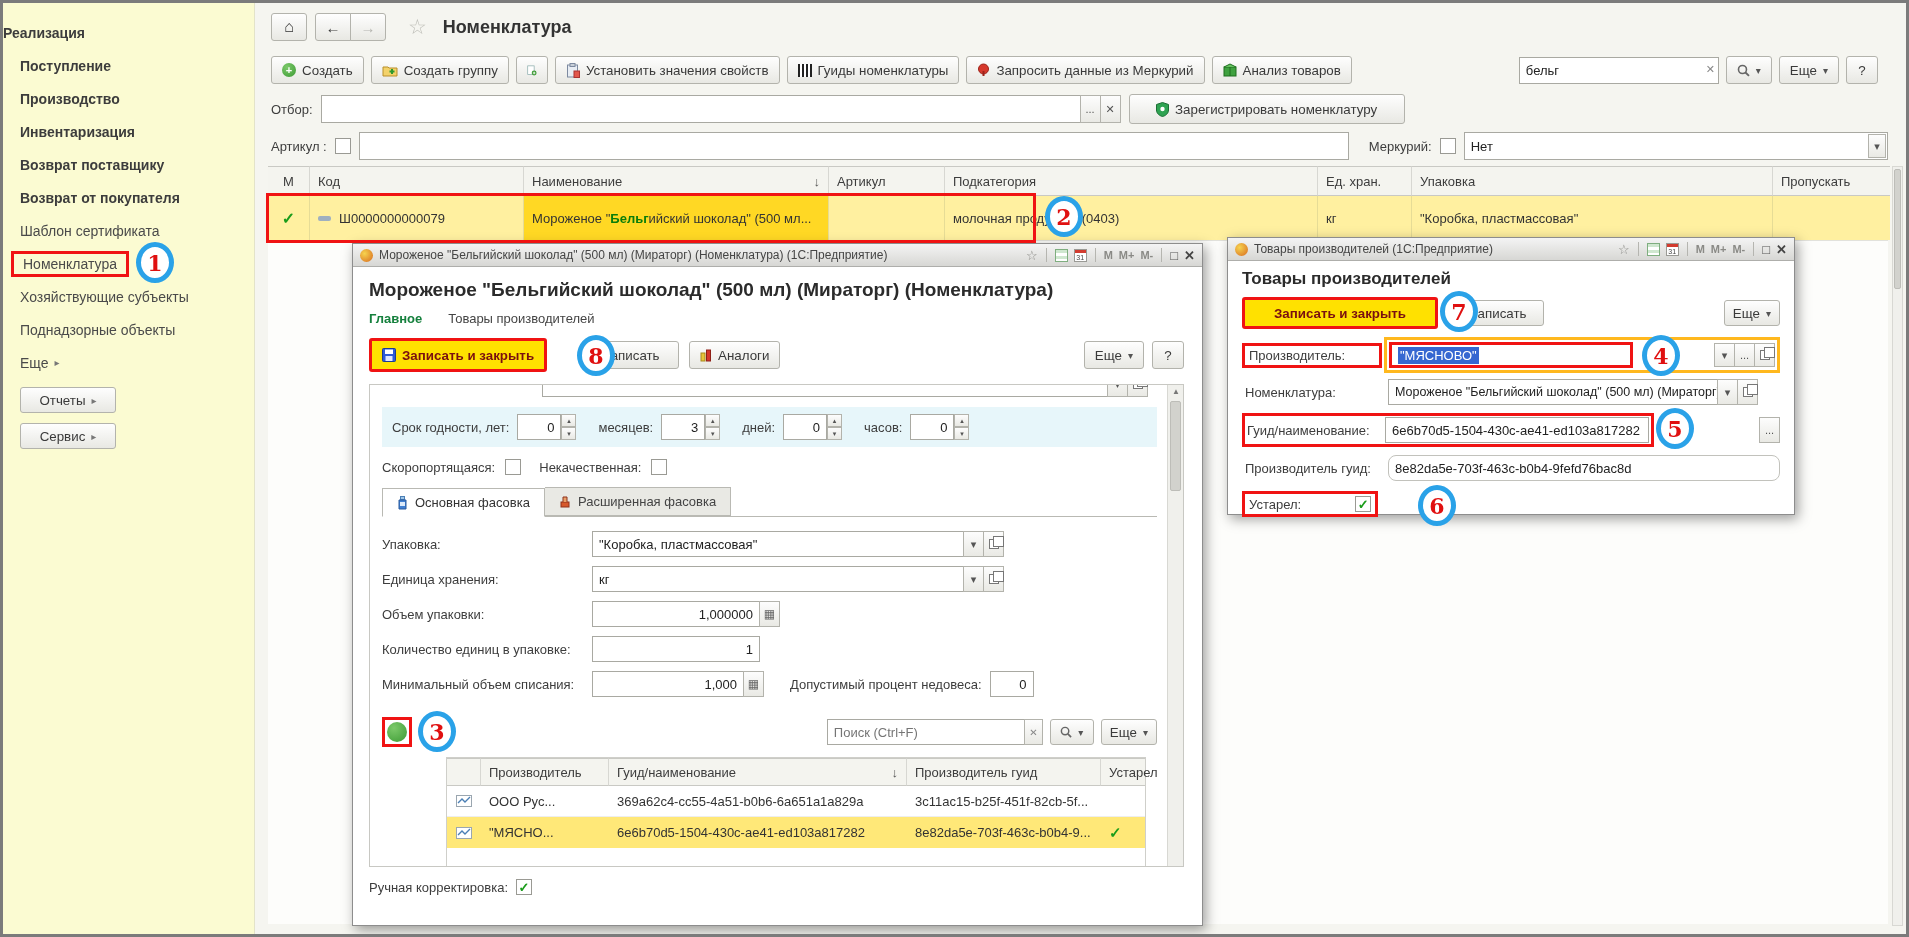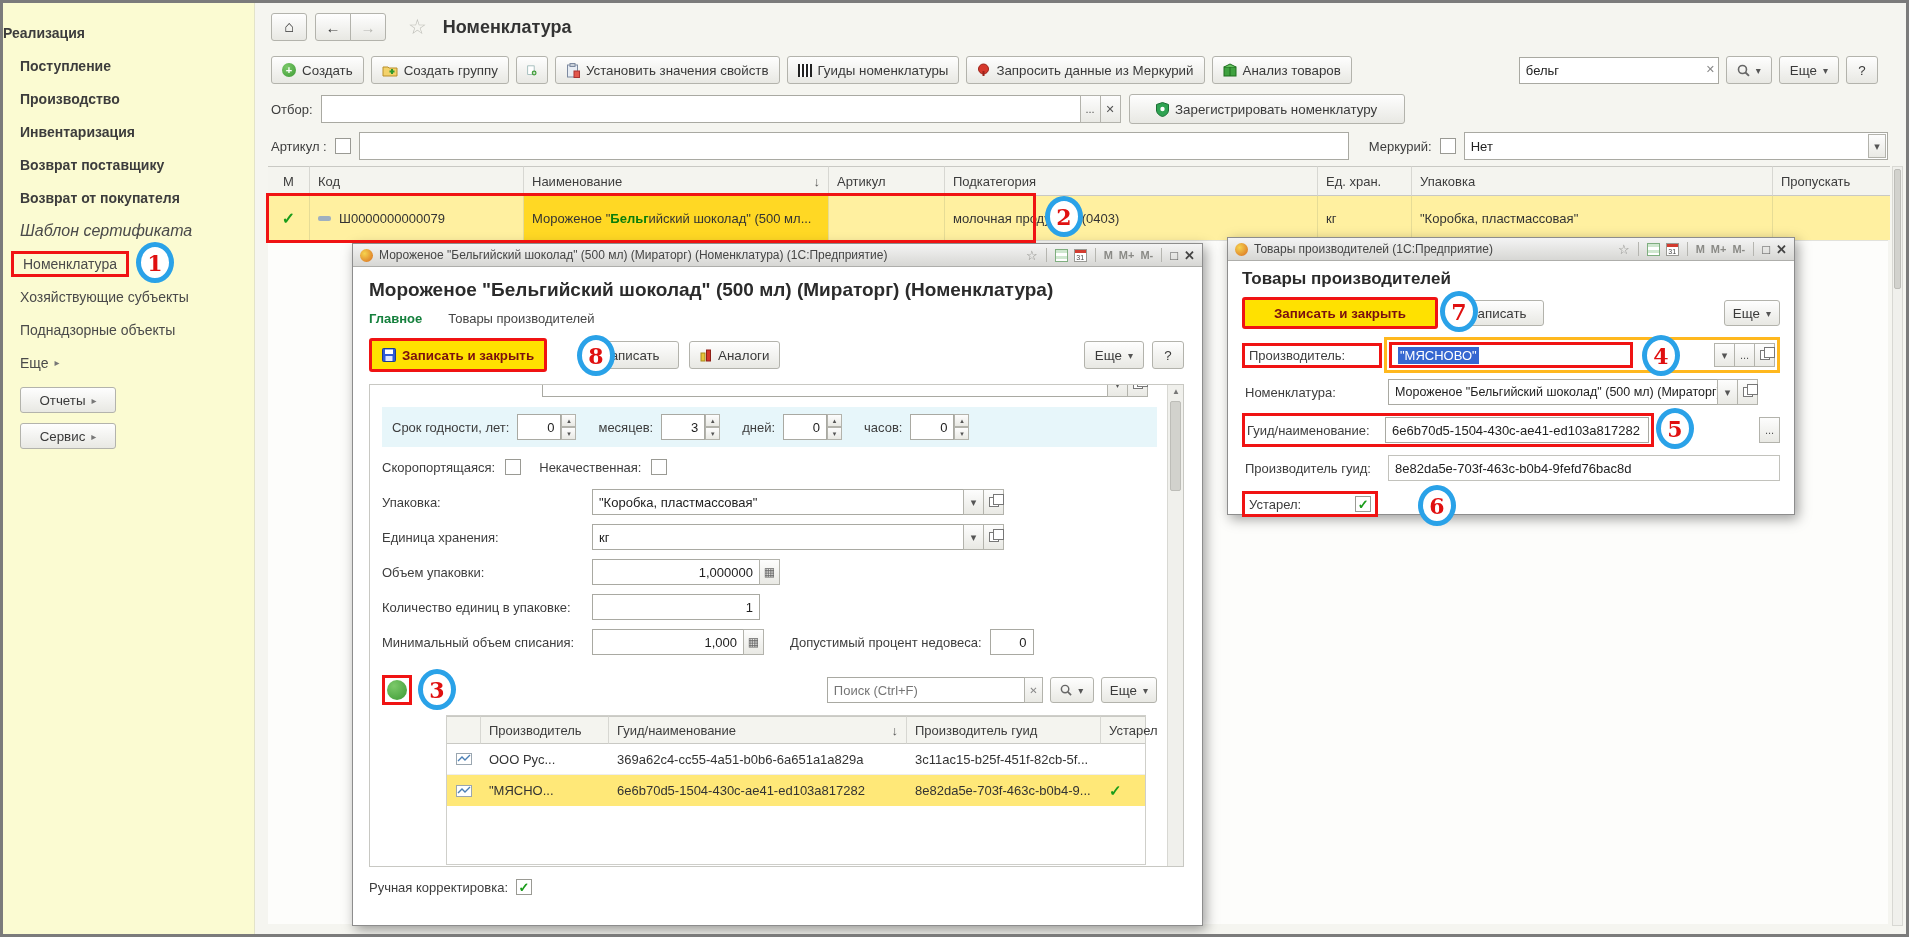--- a/index.html
+++ b/index.html
@@ -69,21 +69,21 @@
 
 <div id="stage">
 
   <div style="position:absolute;left:0;top:0;width:252px;height:100%;background:#fbfbd2;border-right:1px solid #e3e3c9;padding-top:13px;">
     <div style="height:33px;display:flex;align-items:center;font-weight:bold;color:#3c3c3c;font-size:14px;">Реализация</div>
     <div style="height:33px;display:flex;align-items:center;padding-left:17px;font-weight:bold;color:#3c3c3c;font-size:14px;">Поступление</div>
     <div style="height:33px;display:flex;align-items:center;padding-left:17px;font-weight:bold;color:#3c3c3c;font-size:14px;">Производство</div>
     <div style="height:33px;display:flex;align-items:center;padding-left:17px;font-weight:bold;color:#3c3c3c;font-size:14px;">Инвентаризация</div>
     <div style="height:33px;display:flex;align-items:center;padding-left:17px;font-weight:bold;color:#3c3c3c;font-size:14px;">Возврат поставщику</div>
     <div style="height:33px;display:flex;align-items:center;padding-left:17px;font-weight:bold;color:#3c3c3c;font-size:14px;">Возврат от покупателя</div>
-    <div style="height:33px;display:flex;align-items:center;padding-left:17px;color:#4a4a4a;font-size:16px;font-style:italic;">Шаблон сертификата</div>
+    <div style="height:33px;display:flex;align-items:center;padding-left:17px;color:#4a4a4a;font-size:14px;">Шаблон сертификата</div>
     <div style="height:33px;display:flex;align-items:center;position:relative;">
       <div class="redbox" style="margin-left:8px;padding:2px 9px 2px 9px;width:118px;">
         <span style="color:#4a4a4a;font-size:14px;">Номенклатура</span>
       </div>
       <div class="circle" style="left:133px;top:-5px;">1</div>
     </div>
     <div style="height:33px;display:flex;align-items:center;padding-left:17px;color:#4a4a4a;font-size:14px;">Хозяйствующие субъекты</div>
     <div style="height:33px;display:flex;align-items:center;padding-left:17px;color:#4a4a4a;font-size:14px;">Поднадзорные объекты</div>
     <div style="height:33px;display:flex;align-items:center;padding-left:17px;color:#4a4a4a;font-size:14px;gap:6px;">
       <span>Еще</span>
@@ -375,20 +375,37 @@
             </span>
         </div>
 
         <div style="margin-top:12px;display:flex;align-items:center;gap:10px;">
           <span class="flabel">Скоропортящаяся:</span>
           <span class="cb"></span>
           <span class="flabel" style="margin-left:8px;">Некачественная:</span>
           <span class="cb"></span>
         </div>
 
+        <div style="margin-top:12px;display:flex;border-bottom:1px solid #b9b9b3;">
+          <div style="display:flex;align-items:center;gap:7px;padding:6px 14px;border:1px solid #b9b9b3;border-bottom:1px solid #fff;background:#fff;position:relative;top:1px;">
+            <svg width="11" height="14" viewBox="0 0 11 14">
+                <rect x="3.5" y="0.5" width="4" height="3" fill="#9fc6e8" stroke="#4b7fb5"></rect>
+                <path d="M2 4 h7 v9 h-7 z" fill="#3f7fd2" stroke="#2a5a9c"></path>
+                <rect x="3" y="6" width="5" height="4" fill="#dceafa"></rect>
+              </svg>
+            <span>Основная фасовка</span>
+          </div>
+          <div style="display:flex;align-items:center;gap:7px;padding:6px 14px;border:1px solid #b9b9b3;border-left:none;background:#e9e9e4;color:#444;">
+            <svg width="12" height="13" viewBox="0 0 12 13">
+                <rect x="2" y="7" width="8" height="5" fill="#d6582c" stroke="#8f301a"></rect>
+                <path d="M4 7 V2 h4 v5" fill="#e8a06a" stroke="#8f301a"></path>
+              </svg>
+            <span>Расширенная фасовка</span>
+          </div>
+        </div>
 
         <div style="margin-top:14px;display:flex;align-items:center;">
           <span class="flabel" style="width:210px;">Упаковка:</span>
           <div class="field" style="width:372px;">
               <span>"Коробка, пластмассовая"</span>
             </div>
           <span class="mini" style="margin-left:-1px;">▾</span>
           <span class="mini" style="margin-left:-1px;">
               <span class="openicon"></span>
             </span>
@@ -583,21 +600,21 @@
         <span class="redbox" style="display:inline-flex;align-items:center;padding:1px 2px;">
           <span class="flabel" style="width:138px;">Гуид/наименование:</span>
           <input class="inp" style="width: 264px;" value="6e6b70d5-1504-430c-ae41-ed103a817282">
         </span>
         <div class="circle" style="left:414px;top:-5px;">5</div>
         <span class="mini" style="margin-left:auto;height:26px;">...</span>
       </div>
 
       <div style="display:flex;align-items:center;margin-bottom:10px;padding-left:3px;">
         <span class="flabel" style="width:143px;">Производитель гуид:</span>
-        <div class="field" style="flex:1;border-color:#c2c2bc;">
+        <div class="field" style="flex:1;border-color:#c2c2bc;border-radius:8px;">
             <span>8e82da5e-703f-463c-b0b4-9fefd76bac8d</span>
           </div>
       </div>
 
       <div style="display:flex;align-items:center;position:relative;">
         <span class="redbox" style="display:inline-flex;align-items:center;padding:2px 4px;gap:54px;">
           <span class="flabel">Устарел:</span>
           <span class="cb">✓</span>
         </span>
         <div class="circle" style="left:176px;top:-6px;">6</div>

